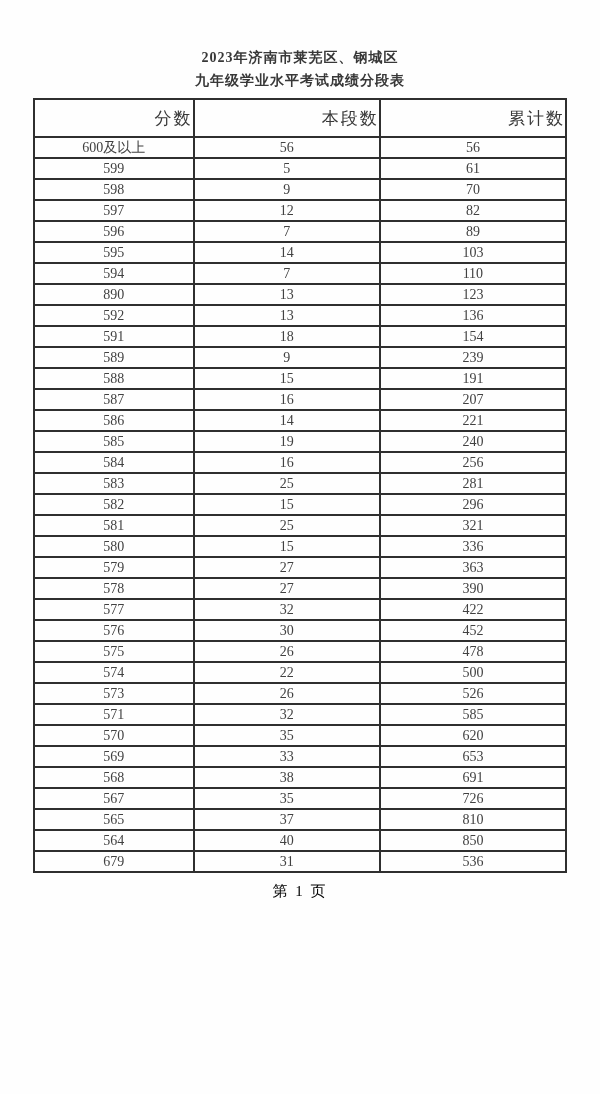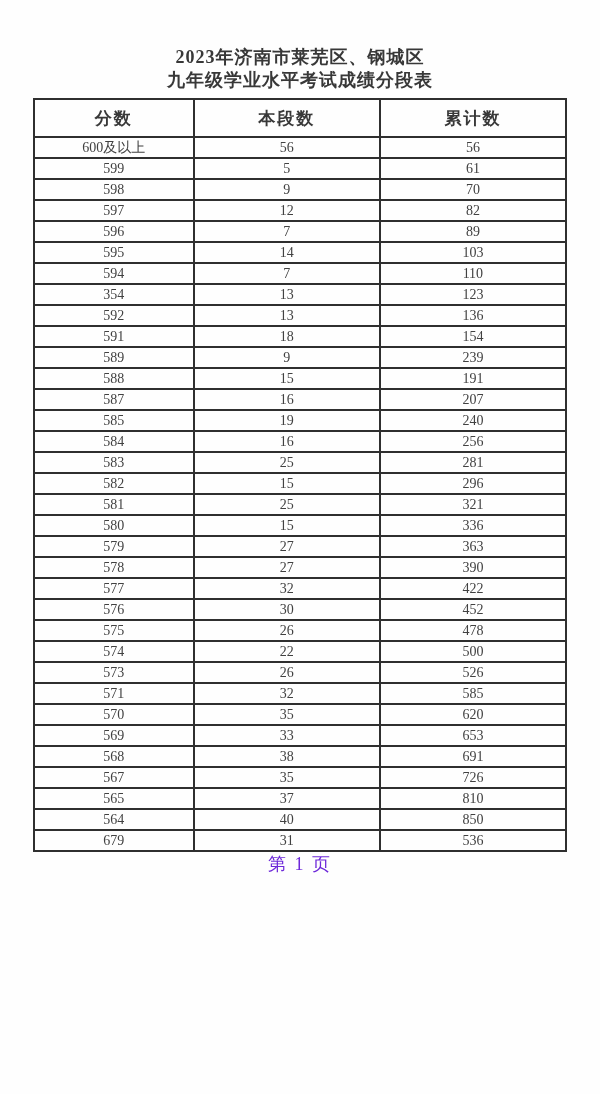--- a/index.html
+++ b/index.html
@@ -14,60 +14,62 @@
     width: 600px;
     height: 1094px;
     background: #fefefe;
     overflow: hidden;
   }
   .title-block {
     padding-top: 46px;
     text-align: center;
   }
   .title-line {
-    font-size: 18px;
+    font-size: 14px;
     font-weight: bold;
     line-height: 23px;
     color: #383838;
     letter-spacing: 1px;
   }
   table.score-table {
     width: 534px;
     margin: 6px auto 0 auto;
     border-collapse: collapse;
     table-layout: fixed;
   }
   table.score-table th,
   table.score-table td {
     border: 2px solid #2f2f2f;
     text-align: center;
     vertical-align: middle;
   }
   table.score-table th {
     height: 38px;
     font-size: 17px;
-    font-weight: bold;
+    font-weight: normal;
     color: #383838;
     letter-spacing: 2px;
+    text-align: right;
   }
   table.score-table td {
     height: 21px;
     font-size: 14px;
     font-weight: normal;
     color: #414141;
     line-height: 17px;
     padding: 1px 0;
   }
   col.c1 { width: 30%; }
   col.c2 { width: 35%; }
   col.c3 { width: 35%; }
   .footer {
+    margin-top: 9px;
     text-align: center;
-    font-size: 18px;
-    color: #6d28d9;
+    font-size: 15px;
+    color: #000000;
     letter-spacing: 2px;
   }
 </style>
 </head>
 <body>
 
 <div class="page">
 
   <div class="title-block">
     <div class="title-line">2023年济南市莱芜区、钢城区</div>
@@ -117,21 +119,21 @@
           <td>595</td>
           <td>14</td>
           <td>103</td>
         </tr>
         <tr>
           <td>594</td>
           <td>7</td>
           <td>110</td>
         </tr>
         <tr>
-          <td>354</td>
+          <td>890</td>
           <td>13</td>
           <td>123</td>
         </tr>
         <tr>
           <td>592</td>
           <td>13</td>
           <td>136</td>
         </tr>
         <tr>
           <td>591</td>
@@ -147,20 +149,25 @@
           <td>588</td>
           <td>15</td>
           <td>191</td>
         </tr>
         <tr>
           <td>587</td>
           <td>16</td>
           <td>207</td>
         </tr>
         <tr>
+          <td>586</td>
+          <td>14</td>
+          <td>221</td>
+        </tr>
+        <tr>
           <td>585</td>
           <td>19</td>
           <td>240</td>
         </tr>
         <tr>
           <td>584</td>
           <td>16</td>
           <td>256</td>
         </tr>
         <tr>

